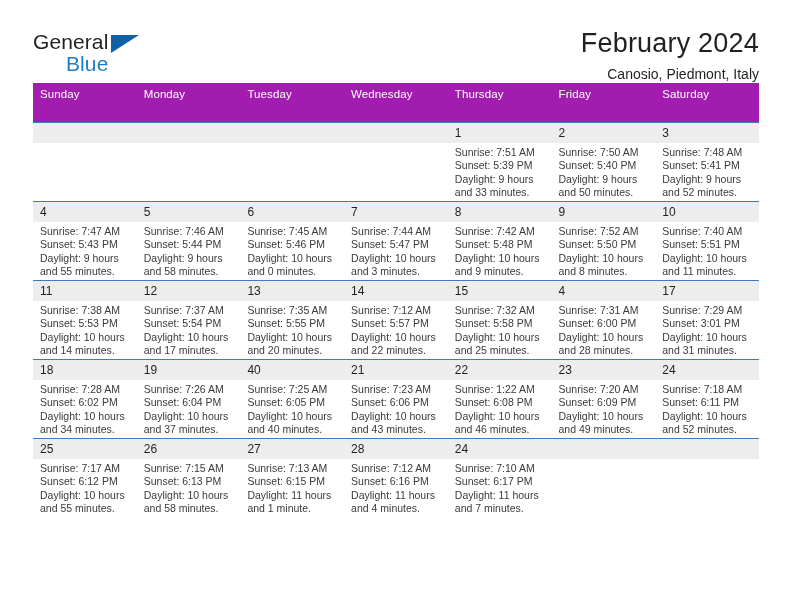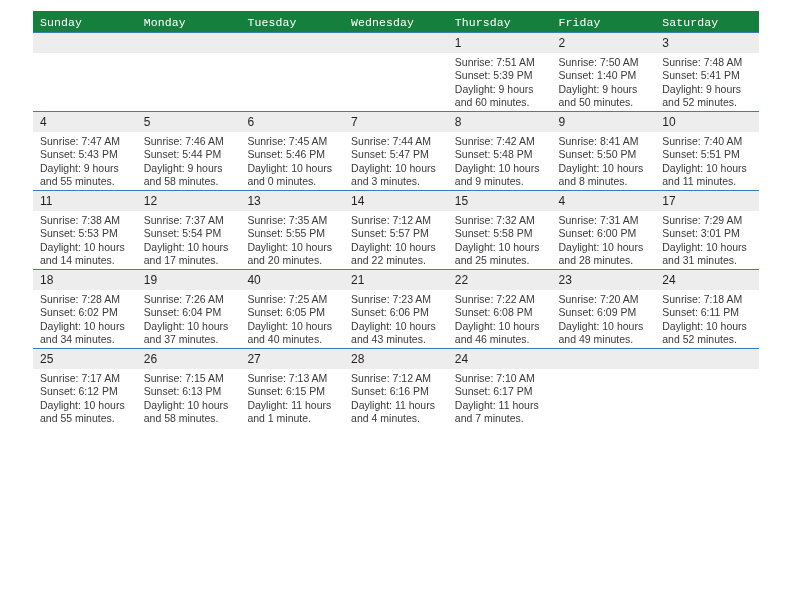--- a/index.html
+++ b/index.html
@@ -79,29 +79,28 @@
   }
 
   
   .calendar {
     width: 726px;
     border-collapse: collapse;
     table-layout: fixed;
     margin-top: 11px;
   }
   .calendar th {
-    background: #15803d;
+    background: #a21caf;
     color: #ffffff;
     font-size: 11.5px;
     font-weight: normal;
     text-align: left;
-    padding: 5px 0 3px 7px;
+    padding: 5px 0 22px 7px;
     height: 12px;
     letter-spacing: 0.1px;
-    font-family: Liberation Mono, monospace;
   }
   .calendar td {
     vertical-align: top;
     padding: 0;
     height: 78px;
     border-top: 1.5px solid #3d7cc0;
     background: #ffffff;
   }
   .calendar tr.week-row td {
     border-top: 1.5px solid #3d7cc0;
@@ -130,20 +129,34 @@
     line-height: 13.4px;
     color: #3a3a3a;
   }
   .lines div { white-space: nowrap; }
 </style>
 </head>
 <body>
 
 <div class="page">
 
+  <div class="header">
+
+    <div class="brand">
+      <div class="brand-line1">General</div>
+      <div class="brand-triangle"></div>
+      <div class="brand-line2">Blue</div>
+    </div>
+
+    <div class="title-block">
+      <div class="cal-title">February 2024</div>
+      <div class="cal-subtitle">Canosio, Piedmont, Italy</div>
+    </div>
+
+  </div>
 
   <table class="calendar">
     <thead>
       <tr>
         <th>Sunday</th>
         <th>Monday</th>
         <th>Tuesday</th>
         <th>Wednesday</th>
         <th>Thursday</th>
         <th>Friday</th>
@@ -196,30 +209,30 @@
               </div>
             </div>
           </td>
           <td class="cell">
             <div class="cell-inner">
               <div class="daynum">1</div>
               <div class="lines">
                 <div>Sunrise: 7:51 AM</div>
                 <div>Sunset: 5:39 PM</div>
                 <div>Daylight: 9 hours</div>
-                <div>and 60 minutes.</div>
+                <div>and 33 minutes.</div>
               </div>
             </div>
           </td>
           <td class="cell">
             <div class="cell-inner">
               <div class="daynum">2</div>
               <div class="lines">
                 <div>Sunrise: 7:50 AM</div>
-                <div>Sunset: 1:40 PM</div>
+                <div>Sunset: 5:40 PM</div>
                 <div>Daylight: 9 hours</div>
                 <div>and 50 minutes.</div>
               </div>
             </div>
           </td>
           <td class="cell">
             <div class="cell-inner">
               <div class="daynum">3</div>
               <div class="lines">
                 <div>Sunrise: 7:48 AM</div>
@@ -283,21 +296,21 @@
                 <div>Sunset: 5:48 PM</div>
                 <div>Daylight: 10 hours</div>
                 <div>and 9 minutes.</div>
               </div>
             </div>
           </td>
           <td class="cell">
             <div class="cell-inner">
               <div class="daynum">9</div>
               <div class="lines">
-                <div>Sunrise: 8:41 AM</div>
+                <div>Sunrise: 7:52 AM</div>
                 <div>Sunset: 5:50 PM</div>
                 <div>Daylight: 10 hours</div>
                 <div>and 8 minutes.</div>
               </div>
             </div>
           </td>
           <td class="cell">
             <div class="cell-inner">
               <div class="daynum">10</div>
               <div class="lines">
@@ -430,21 +443,21 @@
                 <div>Sunset: 6:06 PM</div>
                 <div>Daylight: 10 hours</div>
                 <div>and 43 minutes.</div>
               </div>
             </div>
           </td>
           <td class="cell">
             <div class="cell-inner">
               <div class="daynum">22</div>
               <div class="lines">
-                <div>Sunrise: 7:22 AM</div>
+                <div>Sunrise: 1:22 AM</div>
                 <div>Sunset: 6:08 PM</div>
                 <div>Daylight: 10 hours</div>
                 <div>and 46 minutes.</div>
               </div>
             </div>
           </td>
           <td class="cell">
             <div class="cell-inner">
               <div class="daynum">23</div>
               <div class="lines">

